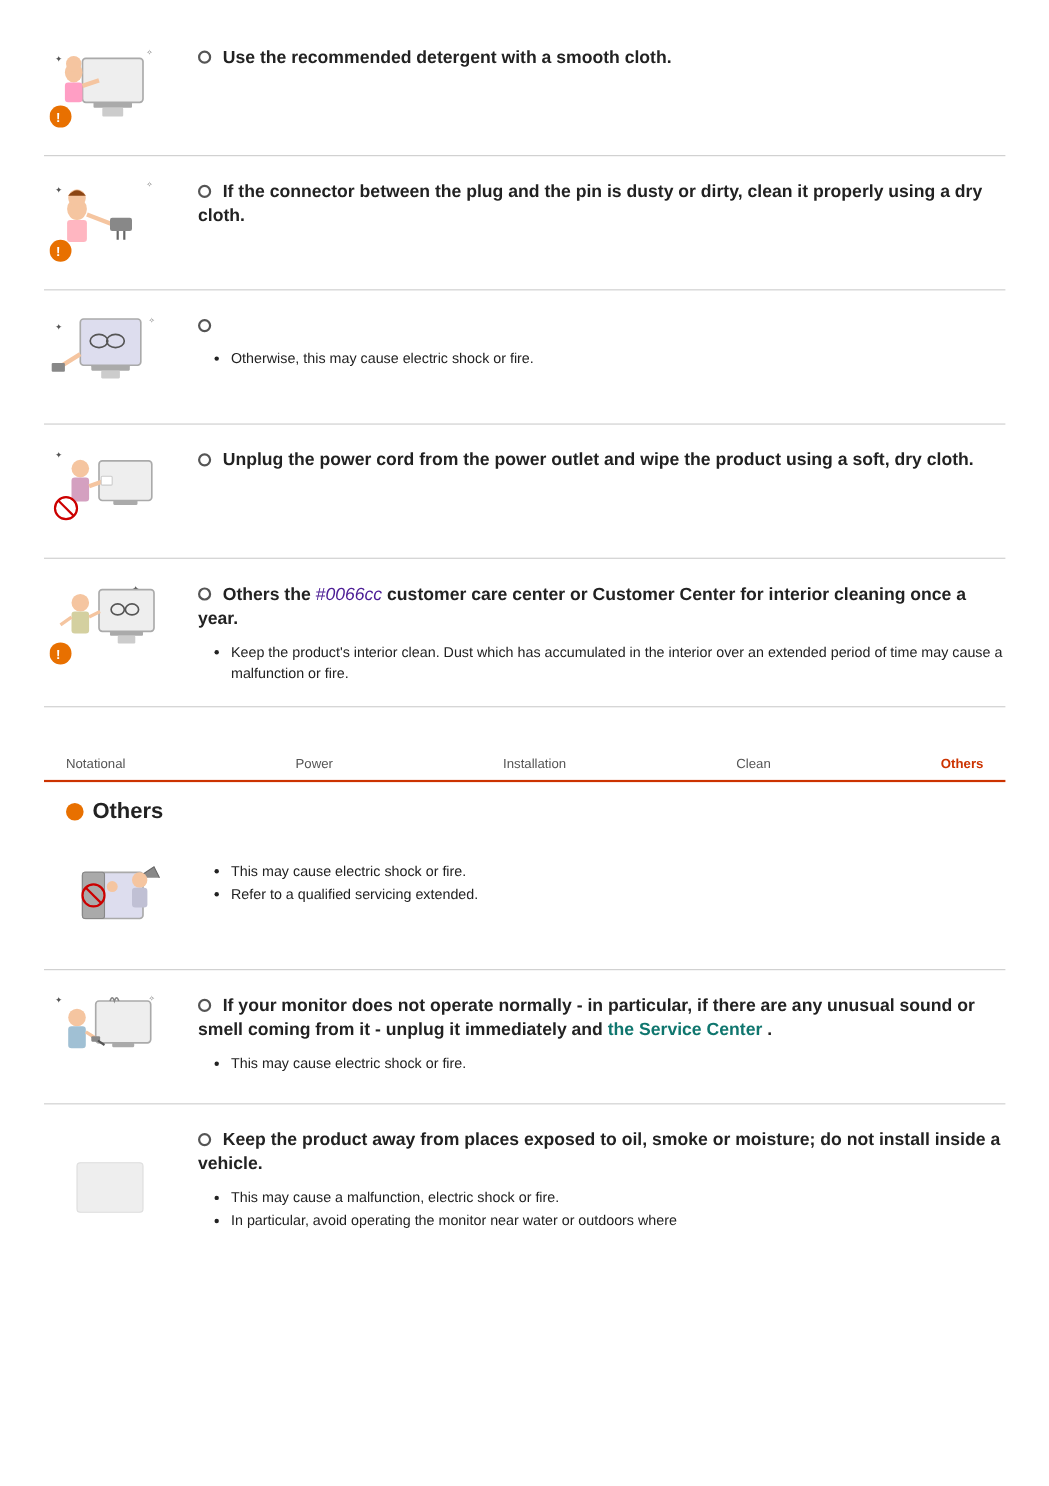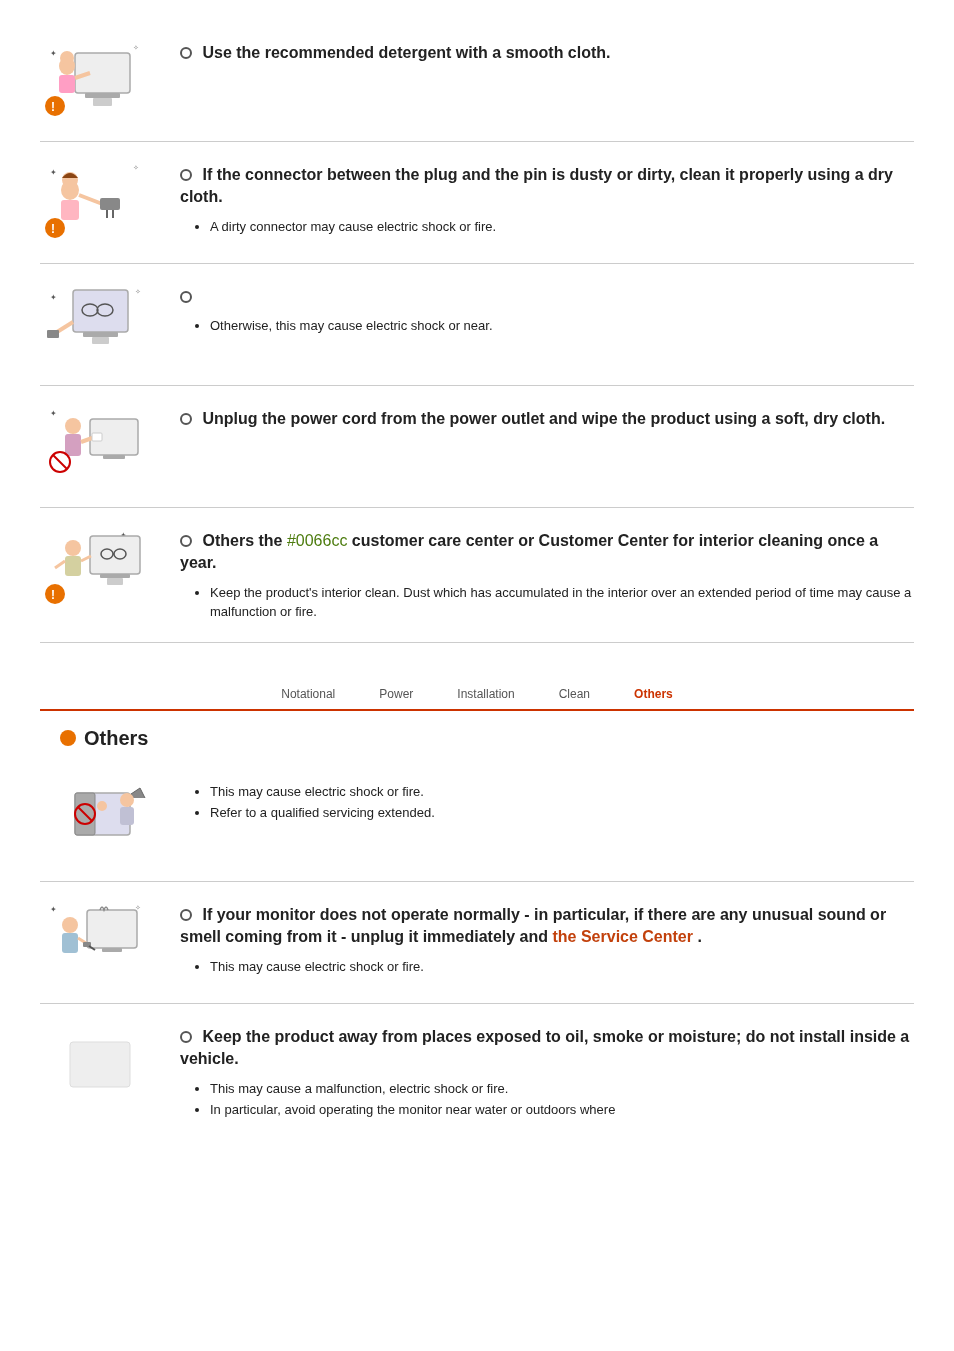--- a/index.html
+++ b/index.html
@@ -71,27 +71,27 @@
       position: relative;
       top: -1px;
     }
 
     .samsung-link {
       color: #0066cc;
       font-weight: normal;
     }
 
     .service-link {
-      color: #c2410c;
+      color: #0f766e;
     }
 
     
     .nav-tabs-container {
       display: flex;
-      justify-content: center;
+      justify-content: space-between;
       margin: 30px 0 10px 0;
       border-bottom: 2px solid #cc3300;
       padding-bottom: 4px;
       gap: 4px;
     }
 
     .nav-tab {
       padding: 4px 20px;
       font-size: 12px;
       color: #555;
@@ -183,23 +183,20 @@
           <circle cx="10" cy="68" r="10" fill="#e87000"></circle>
           <text x="6" y="73" font-size="12" fill="white" font-weight="bold">!</text>
         </svg>
       </div>
     </div>
     <div class="content-area">
       <p class="main-instruction">
         <span class="circle-icon"></span>
         <span>If the connector between the plug and the pin is dusty or dirty, clean it properly using a dry cloth.</span>
       </p>
-      <ul class="bullet-list">
-        <li>A dirty connector may cause electric shock or fire.</li>
-      </ul>
     </div>
   </div>
 
   <div class="section-row">
     <div class="icon-area">
       <div class="icon-wrapper">
         <svg class="illus" viewBox="0 0 105 80">
 
           <rect x="28" y="8" width="55" height="42" rx="3" fill="#dde" stroke="#aaa" stroke-width="1.5"></rect>
 
@@ -215,21 +212,21 @@
           <line x1="28" y1="40" x2="12" y2="50" stroke="#f5c5a0" stroke-width="4"></line>
           <rect x="2" y="48" width="12" height="8" rx="1" fill="#888"></rect>
         </svg>
       </div>
     </div>
     <div class="content-area">
       <p class="main-instruction">
         <span class="circle-icon"></span>
       </p>
       <ul class="bullet-list">
-        <li>Otherwise, this may cause electric shock or near.</li>
+        <li>Otherwise, this may cause electric shock or fire.</li>
       </ul>
     </div>
   </div>
 
   <div class="section-row">
     <div class="icon-area">
       <div class="icon-wrapper">
         <svg class="illus" viewBox="0 0 105 80">
 
           <text x="5" y="12" font-size="8" fill="#555">✦</text>
@@ -280,21 +277,21 @@
           <line x1="36" y1="35" x2="46" y2="30" stroke="#f5c5a0" stroke-width="3"></line>
 
           <circle cx="10" cy="68" r="10" fill="#e87000"></circle>
           <text x="6" y="73" font-size="12" fill="white" font-weight="bold">!</text>
         </svg>
       </div>
     </div>
     <div class="content-area">
       <p class="main-instruction">
         <span class="circle-icon"></span>
-        <span>Others the </span><span class="samsung-link" style="color:#4d7c0f;">#0066cc</span><span> customer care center or Customer Center for interior cleaning once a year.</span>
+        <span>Others the </span><span class="samsung-link" style="color:#4c1d95;font-style:italic;">#0066cc</span><span> customer care center or Customer Center for interior cleaning once a year.</span>
       </p>
       <ul class="bullet-list">
         <li>Keep the product's interior clean. Dust which has accumulated in the interior over an extended period of time may cause a malfunction or fire.</li>
       </ul>
     </div>
   </div>
 
   <div class="nav-tabs-container" style="margin-top: 40px;">
     <div class="nav-tab">Notational</div>
     <div class="nav-tab">Power</div>
@@ -364,21 +361,21 @@
       <p class="main-instruction">
         <span class="circle-icon"></span>
         <span>If your monitor does not operate normally - in particular, if there are any unusual sound or smell coming from it - unplug it immediately and </span><span class="service-link">the Service Center</span><span> .</span>
       </p>
       <ul class="bullet-list">
         <li>This may cause electric shock or fire.</li>
       </ul>
     </div>
   </div>
 
-  <div class="section-row" style="border-bottom:none;">
+  <div class="section-row" style="border-bottom:none;align-items:flex-end;">
     <div class="icon-area">
       <div class="icon-wrapper">
         <svg class="illus" viewBox="0 0 105 80">
 
           <rect x="25" y="20" width="60" height="45" rx="3" fill="#eee" stroke="#ddd" stroke-width="1"></rect>
         </svg>
       </div>
     </div>
     <div class="content-area">
       <p class="main-instruction">

